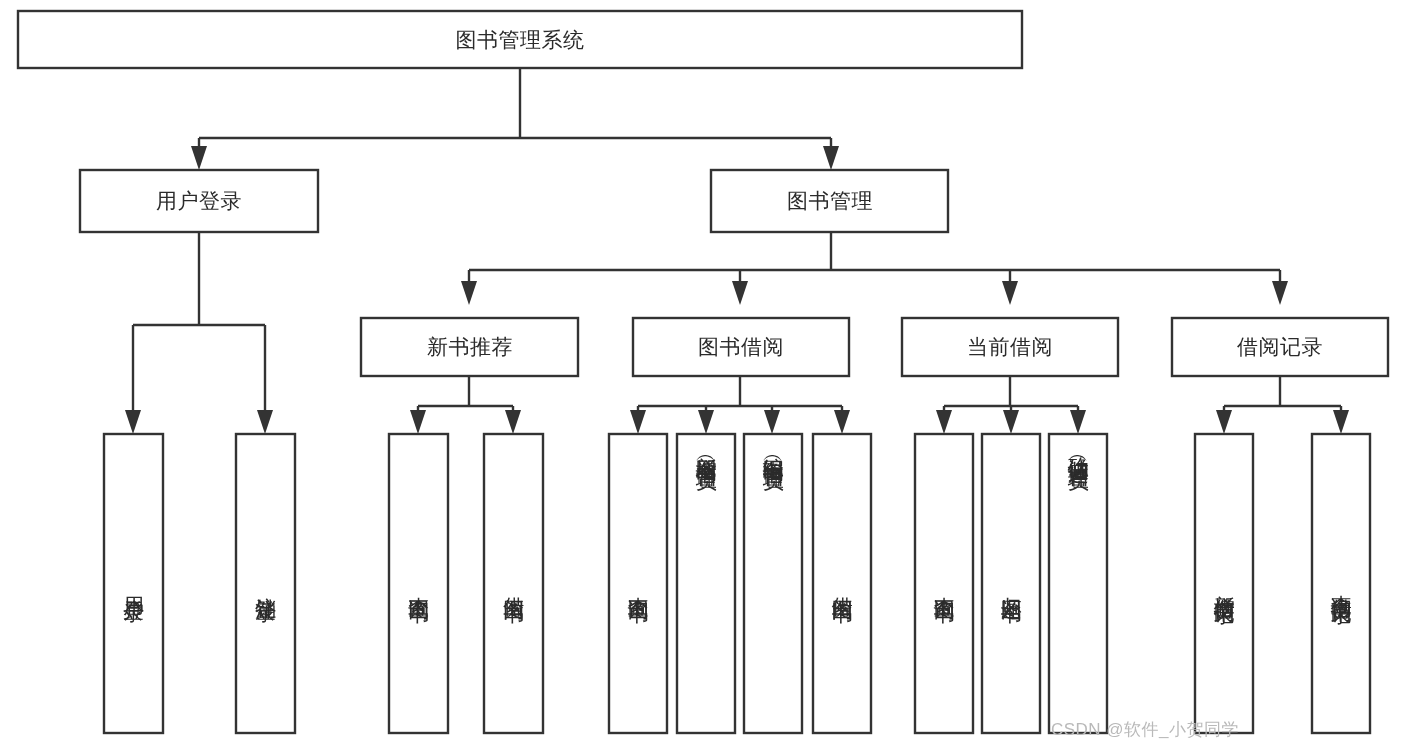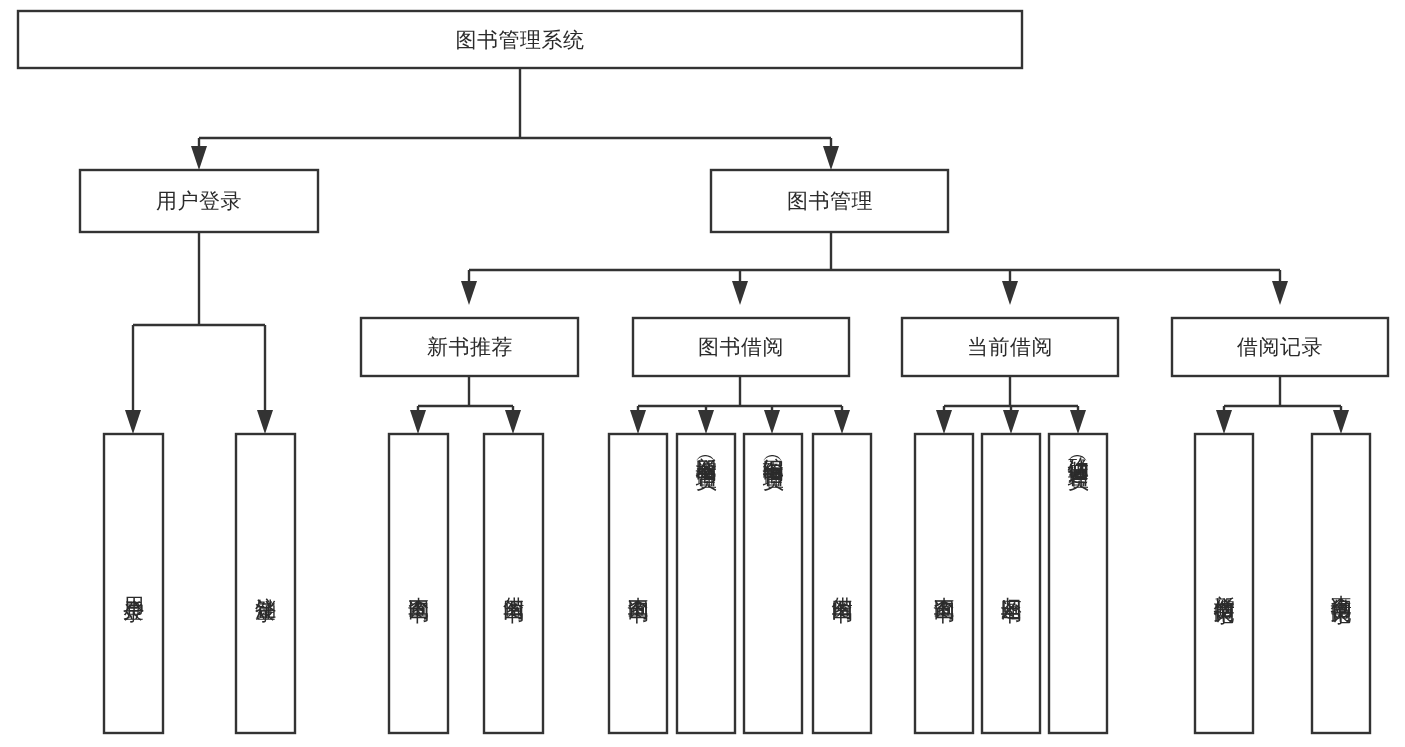--- a/index.html
+++ b/index.html
@@ -245,14 +245,15 @@
     <span class="leaf-text" style="margin-top:6px;">确认归还（管理员）</span>
   </div>
 
   <div class="leaf-text-wrap" style="left:1195px; top:434px; width:58px; height:299px;">
     <span class="leaf-text">新增借阅记录</span>
   </div>
   <div class="leaf-text-wrap" style="left:1312px; top:434px; width:58px; height:299px;">
     <span class="leaf-text">查询借阅记录</span>
   </div>
 
+  <div id="watermark">CSDN @软件_小贺同学</div>
 
 </div>
 
 </body></html>

